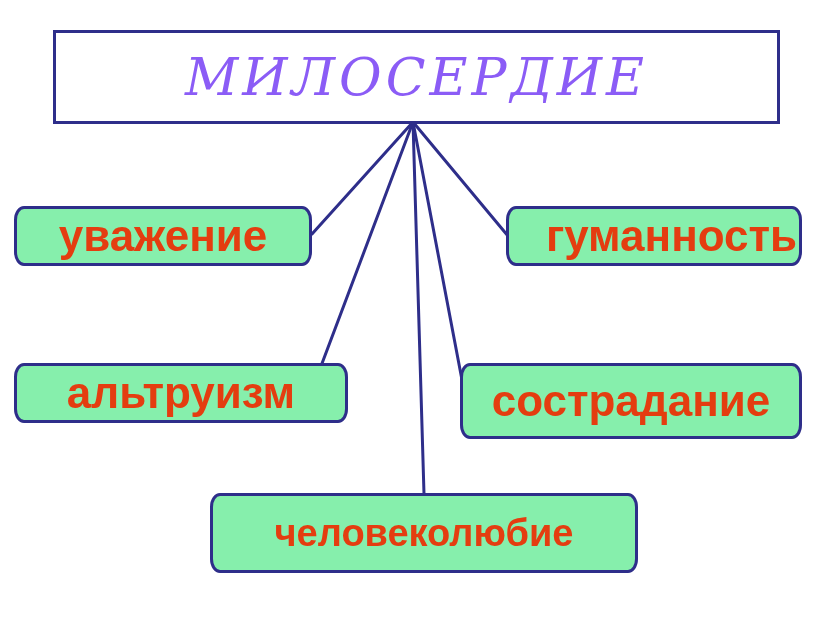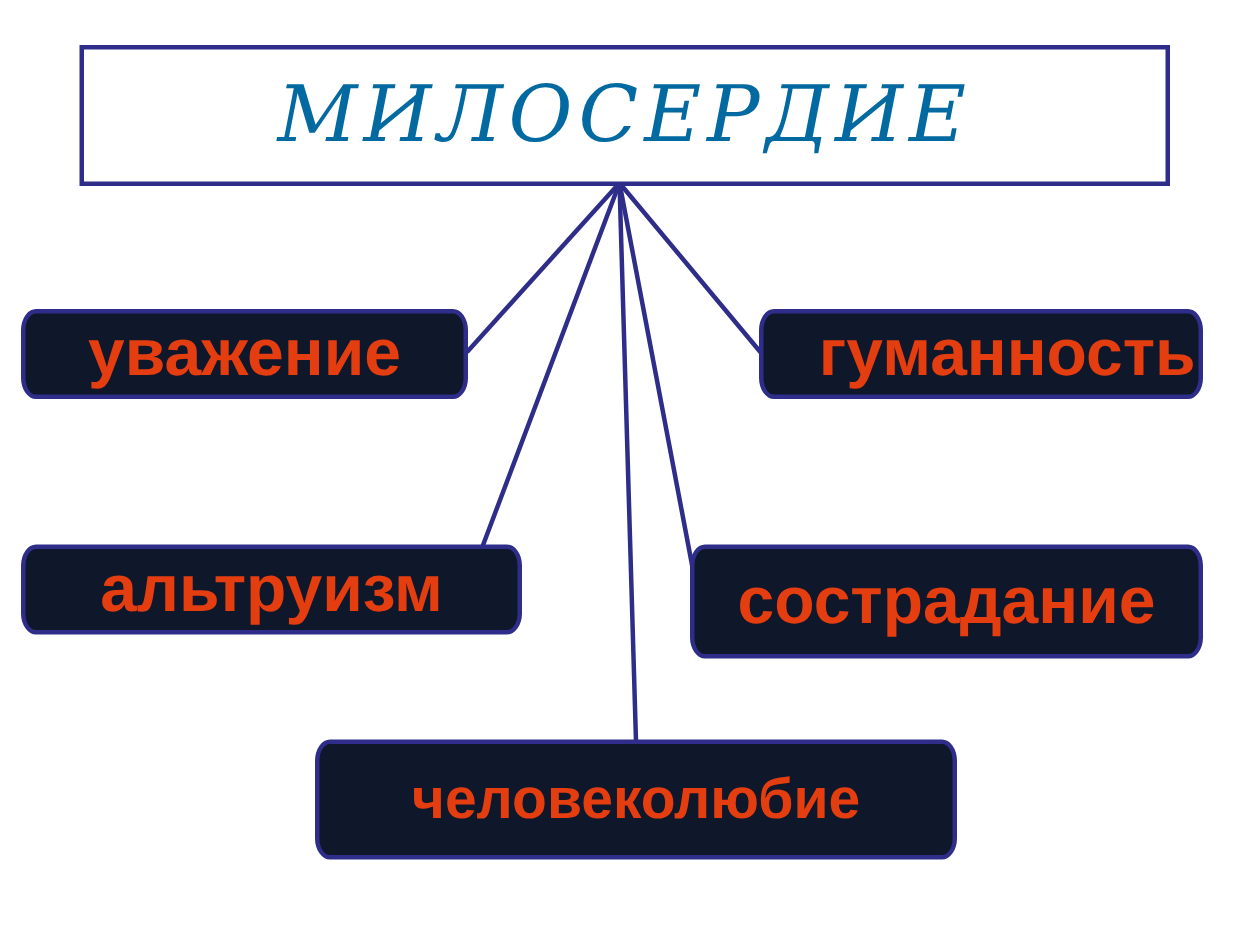--- a/index.html
+++ b/index.html
@@ -32,29 +32,29 @@
       background: #ffffff;
       display: flex;
       align-items: center;
       justify-content: center;
       box-sizing: content-box;
     }
     .title-text {
       font-family: "DejaVu Serif", "Liberation Serif", serif;
       font-style: italic;
       font-size: 52px;
-      color: #0369a1;
+      color: #8b5cf6;
       letter-spacing: 4px;
       line-height: 1;
     }
     .node {
       position: absolute;
       border: 3px solid #2e2e8a;
       border-radius: 10px / 14px;
-      background: #0f172a;
+      background: #86efac;
       display: flex;
       align-items: center;
       justify-content: center;
       box-sizing: border-box;
     }
     .node-text {
       font-family: "Liberation Sans", sans-serif;
       font-weight: bold;
       font-size: 44px;
       color: #e43d10;

